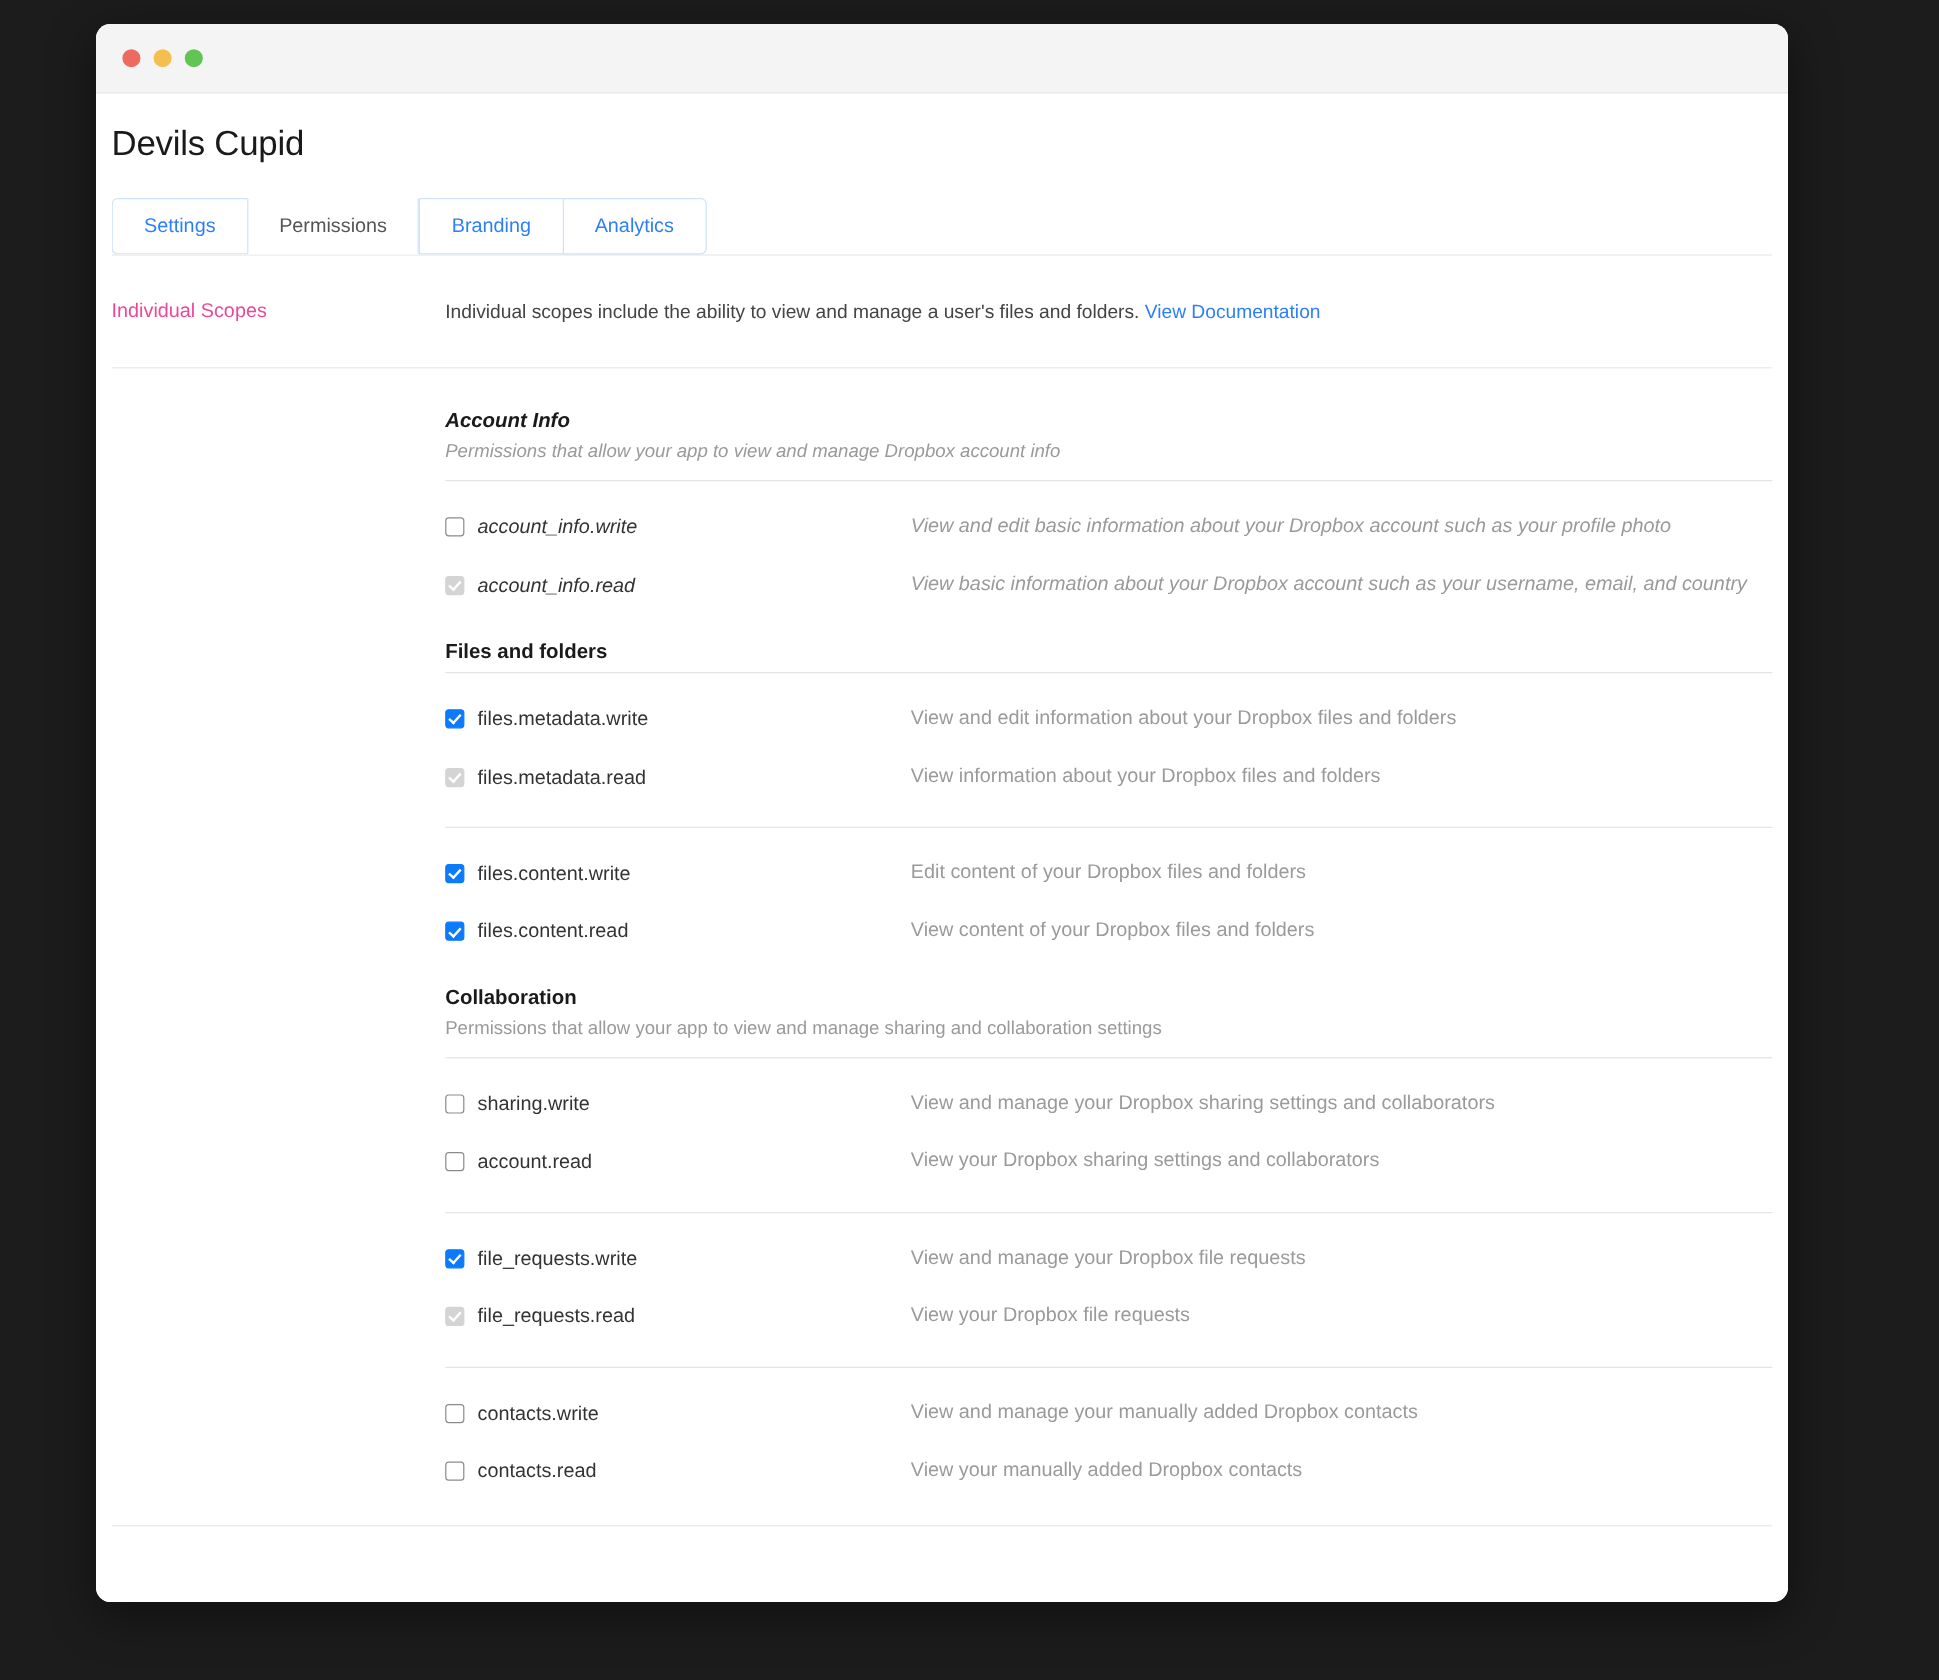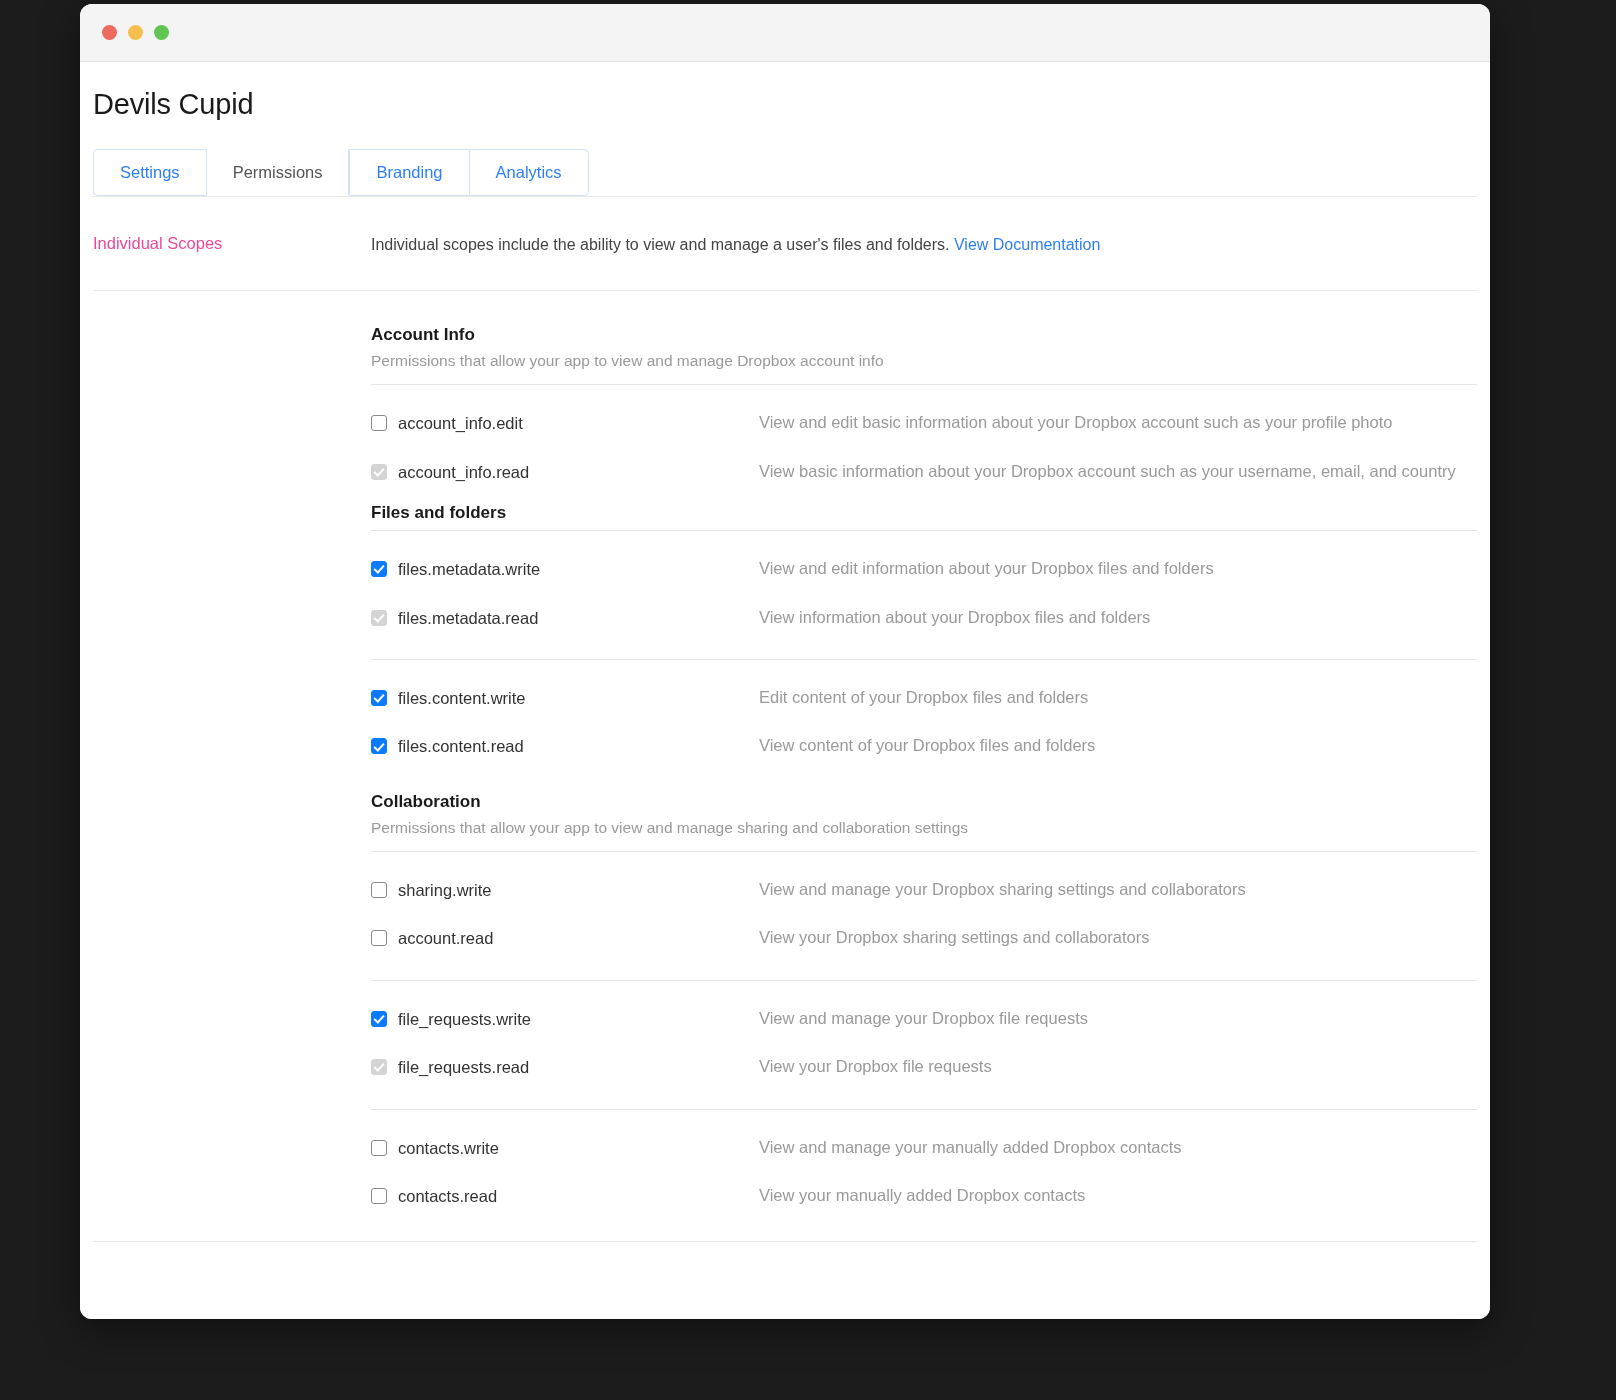--- a/index.html
+++ b/index.html
@@ -15,21 +15,21 @@
   .desktop {
     position: relative;
     width: 1616px; height: 1400px;
     background: #1c1c1c;
     overflow: hidden;
   }
 
   
   .window {
     position: absolute;
-    left: 80px; top: 4px;
+    left: 80px; top: 20px;
     width: 1410px;
     height: 1315px;
     background: #ffffff;
     border-radius: 12px 12px 12px 12px;
     overflow: hidden;
     box-shadow: 0 10px 40px rgba(0,0,0,.45);
   }
 
   .titlebar {
     height: 58px;
@@ -233,31 +233,31 @@
           <div class="scopes-label">Individual Scopes</div>
           <div class="scopes-desc">
             <span>Individual scopes include the ability to view and manage a user's files and folders.</span>
             <a class="link" href="#">View Documentation</a>
           </div>
         </div>
 
         <div class="hr"></div>
 
         <div class="groups" id="groups">
-            <div style="margin-bottom: 20px;">
+            <div style="margin-bottom: 34px; font-style: italic;">
               <div class="group-head">
                 <div class="group-title">Account Info</div>
                 <div class="group-sub">Permissions that allow your app to view and manage Dropbox account info</div>
                 <div class="group-rule"></div>
               </div>
               <div class="pair">
                 <div class="scope-row">
                   <div class="scope-name-cell">
                     <span class="cb unchecked"></span>
-                    <span class="scope-name">account_info.edit</span>
+                    <span class="scope-name">account_info.write</span>
                   </div>
                   <div class="scope-desc">View and edit basic information about your Dropbox account such as your profile photo</div>
                 </div>
                 <div class="scope-row">
                   <div class="scope-name-cell">
                     <span class="cb disabled"></span>
                     <span class="scope-name">account_info.read</span>
                   </div>
                   <div class="scope-desc">View basic information about your Dropbox account such as your username, email, and country</div>
                 </div>

